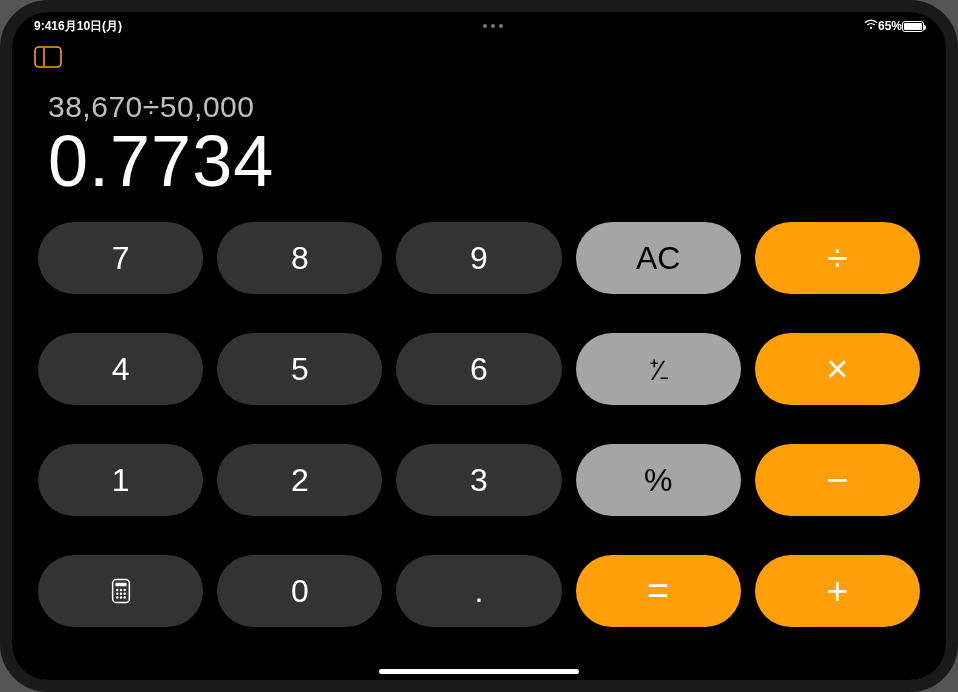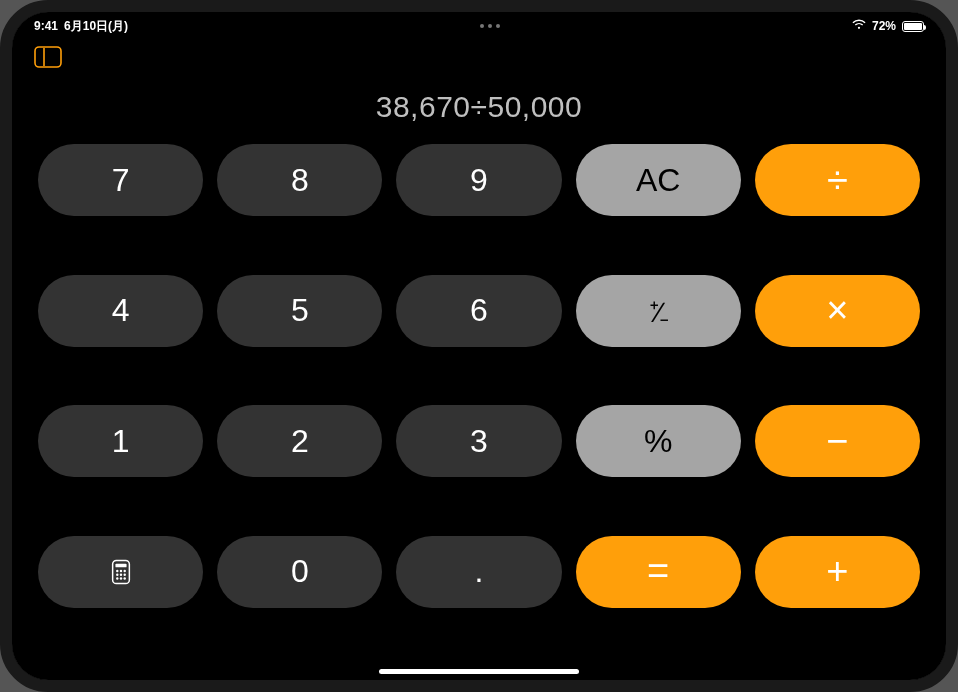--- a/index.html
+++ b/index.html
@@ -36,21 +36,21 @@
   .statusbar {
     height: 28px;
     display: flex;
     align-items: center;
     justify-content: space-between;
     padding: 0 22px;
     color: #fff;
     font-size: 12px;
     font-weight: 600;
   }
-  .statusbar .left, .statusbar .right { display: flex; align-items: center; gap: 6px; }
+  .statusbar .left, .statusbar .right { display: flex; align-items: center; }
   .statusbar .center { display: flex; align-items: center; gap: 3px; }
   .dots { display: flex; gap: 4px; }
   .dot { width: 4px; height: 4px; border-radius: 50%; background: #777; }
   .wifi-icon svg { width: 14px; height: 12px; }
   .battery {
     display: flex; align-items: center; gap: 2px;
   }
   .battery-body {
     width: 22px; height: 11px;
     border: 1px solid #fff;
@@ -80,21 +80,21 @@
   .mode-toggle {
     display: inline-flex;
     width: 28px; height: 22px;
   }
   .mode-toggle svg { width: 28px; height: 22px; }
 
   
   .display {
     flex: 0 0 auto;
     color: #fff;
-    text-align: center;
+    text-align: left;
     padding: 18px 36px 6px;
   }
   .display .expr {
     font-size: 30px;
     font-weight: 400;
     color: #bfbfbf;
     letter-spacing: 0.5px;
   }
   .display .result {
     font-size: 72px;
@@ -163,40 +163,41 @@
             <div class="dot"></div>
             <div class="dot"></div>
           </div>
       </div>
       <div class="right">
         <span class="wifi-icon">
           <svg viewBox="0 0 16 12">
               <path d="M8 10.5a1.3 1.3 0 1 0 0-2.6 1.3 1.3 0 0 0 0 2.6zM4.3 6.6a5.4 5.4 0 0 1 7.4 0l1.1-1.1a7 7 0 0 0-9.6 0l1.1 1.1zM1.6 3.9a9.2 9.2 0 0 1 12.8 0L15.5 2.8a10.8 10.8 0 0 0-15 0l1.1 1.1z" fill="#fff"></path>
             </svg>
         </span>
-        <span>72%</span>
+        <span>65%</span>
         <span class="battery">
           <span class="battery-body">
               <span class="battery-fill"></span>
             </span>
         </span>
       </div>
     </div>
 
     <div class="topbar">
       <span class="mode-toggle">
         <svg viewBox="0 0 28 22">
           <rect x="1" y="1" width="26" height="20" rx="4" fill="none" stroke="#ff9f0a" stroke-width="1.6"></rect>
           <line x1="10" y1="2" x2="10" y2="20" stroke="#ff9f0a" stroke-width="1.6"></line>
         </svg>
       </span>
     </div>
 
     <div class="display">
       <div class="expr">38,670÷50,000</div>
+      <div class="result">0.7734</div>
     </div>
 
     <div class="keypad">
 
       <div class="key num">7</div>
       <div class="key num">8</div>
       <div class="key num">9</div>
       <div class="key func">AC</div>
       <div class="key op">÷</div>
 

